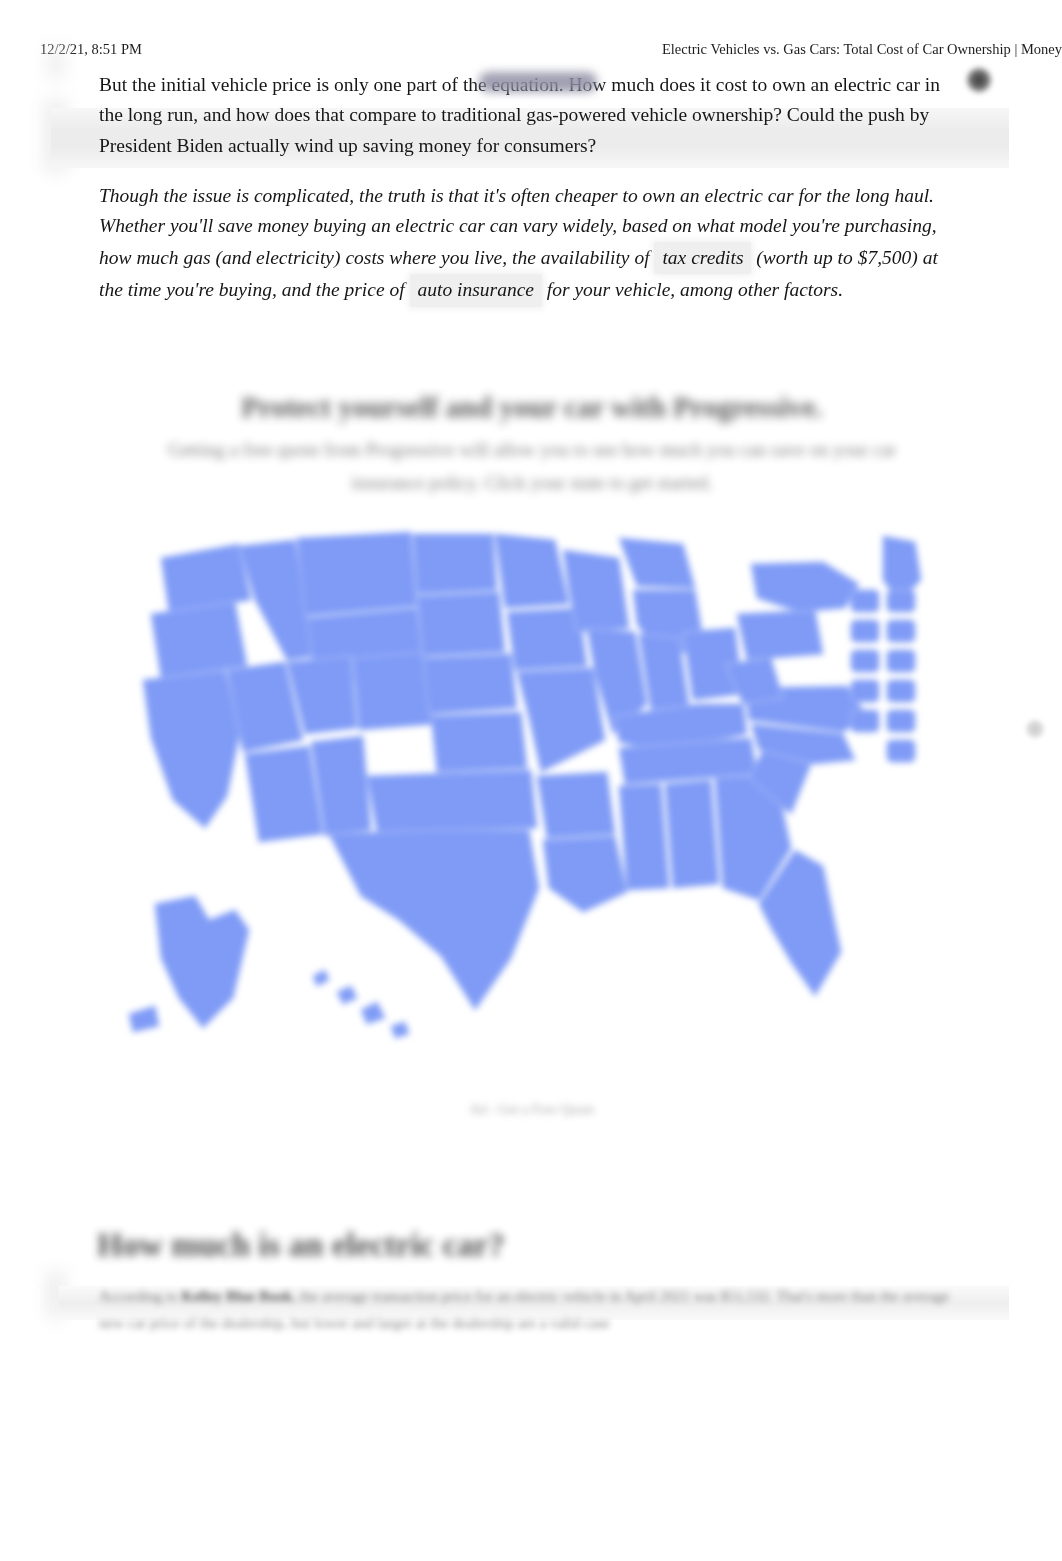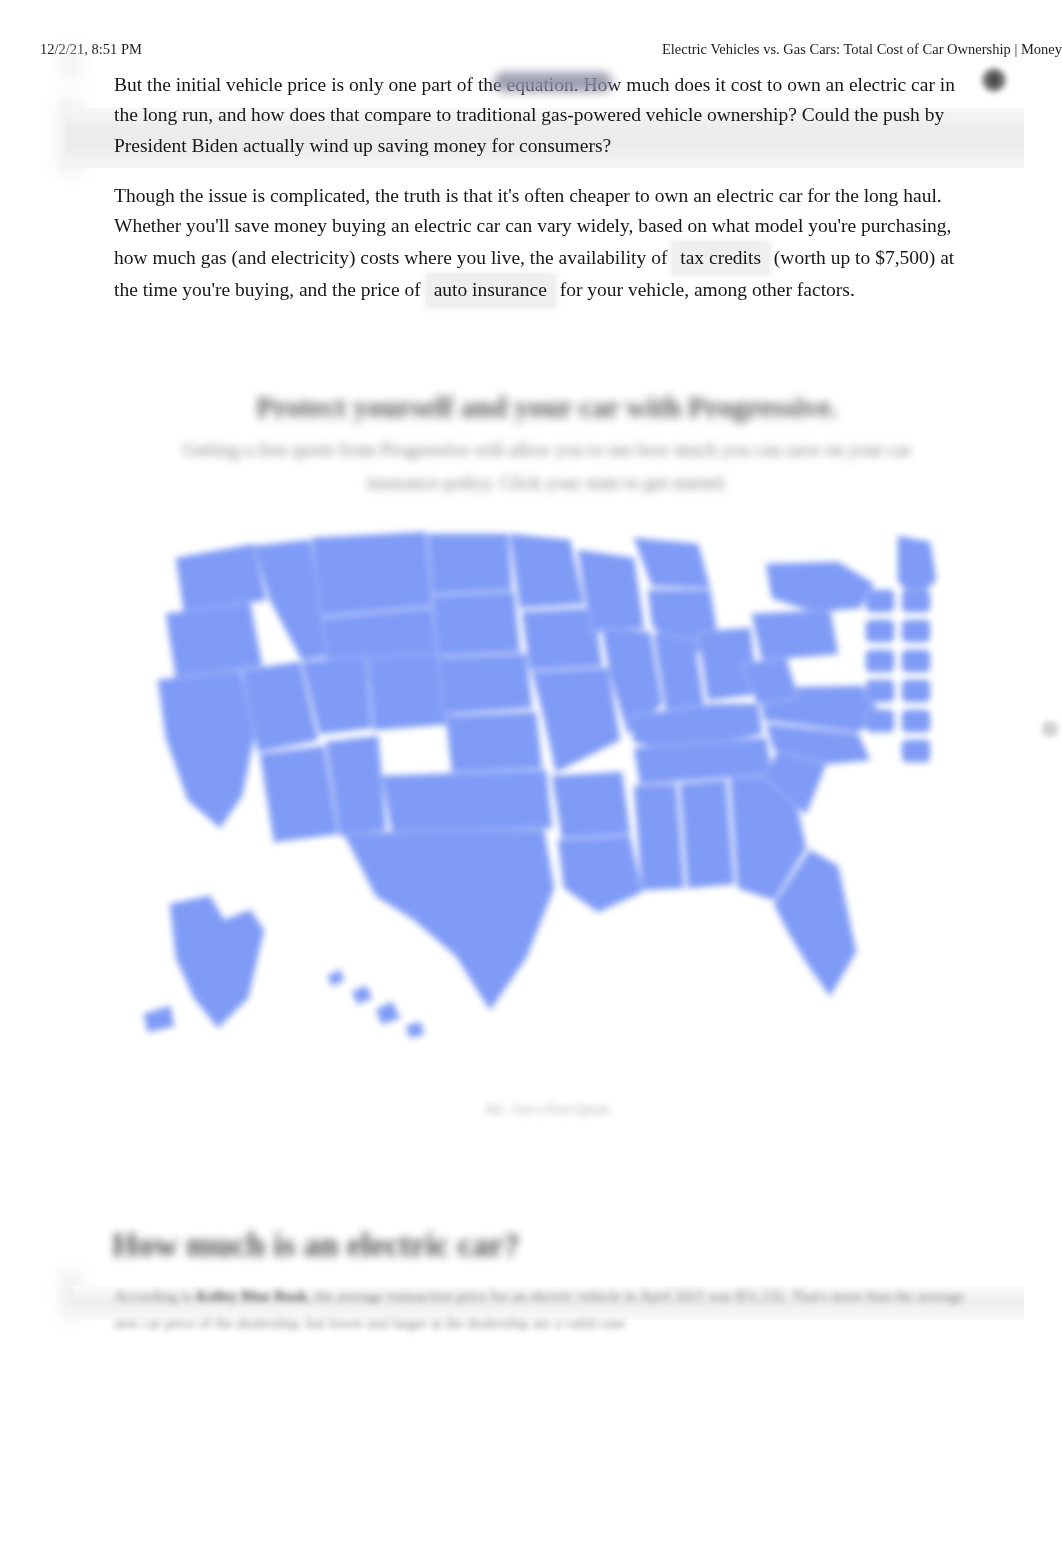--- a/index.html
+++ b/index.html
@@ -39,21 +39,21 @@
     left: 0;
     top: 0;
     width: 1062px;
     text-align: right;
     white-space: nowrap;
   }
 
   
   .content {
     position: absolute;
-    left: 16px;
+    left: 1px;
     top: 0;
     width: 914px;
     height: 1561px;
     padding-left: 25px;
   }
 
   
   .gutter-blob {
     position: absolute;
     background: #e8e8e8;
@@ -79,21 +79,21 @@
   .para {
     position: absolute;
     left: 98px;
     width: 862px;
     font-size: 19.5px;
     line-height: 30.5px;
     color: #161616;
     text-align: left;
   }
   .para.p1 { top: 50px; }
-  .para.p2 { top: 161px; }
+  .para.p2 { top: 161px; font-style: italic; }
 
   
   .ilink {
     display: inline-block;
     background: #efefef;
     border-radius: 2px;
     padding: 1px 8px;
     color: #161616;
     text-decoration: none;
     box-shadow: 0 0 6px 2px rgba(239,239,239,.9);

